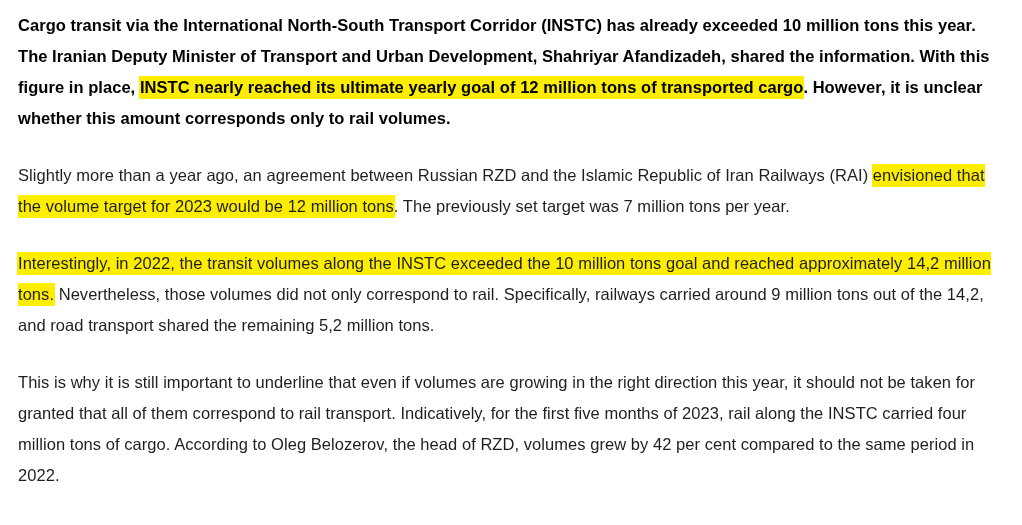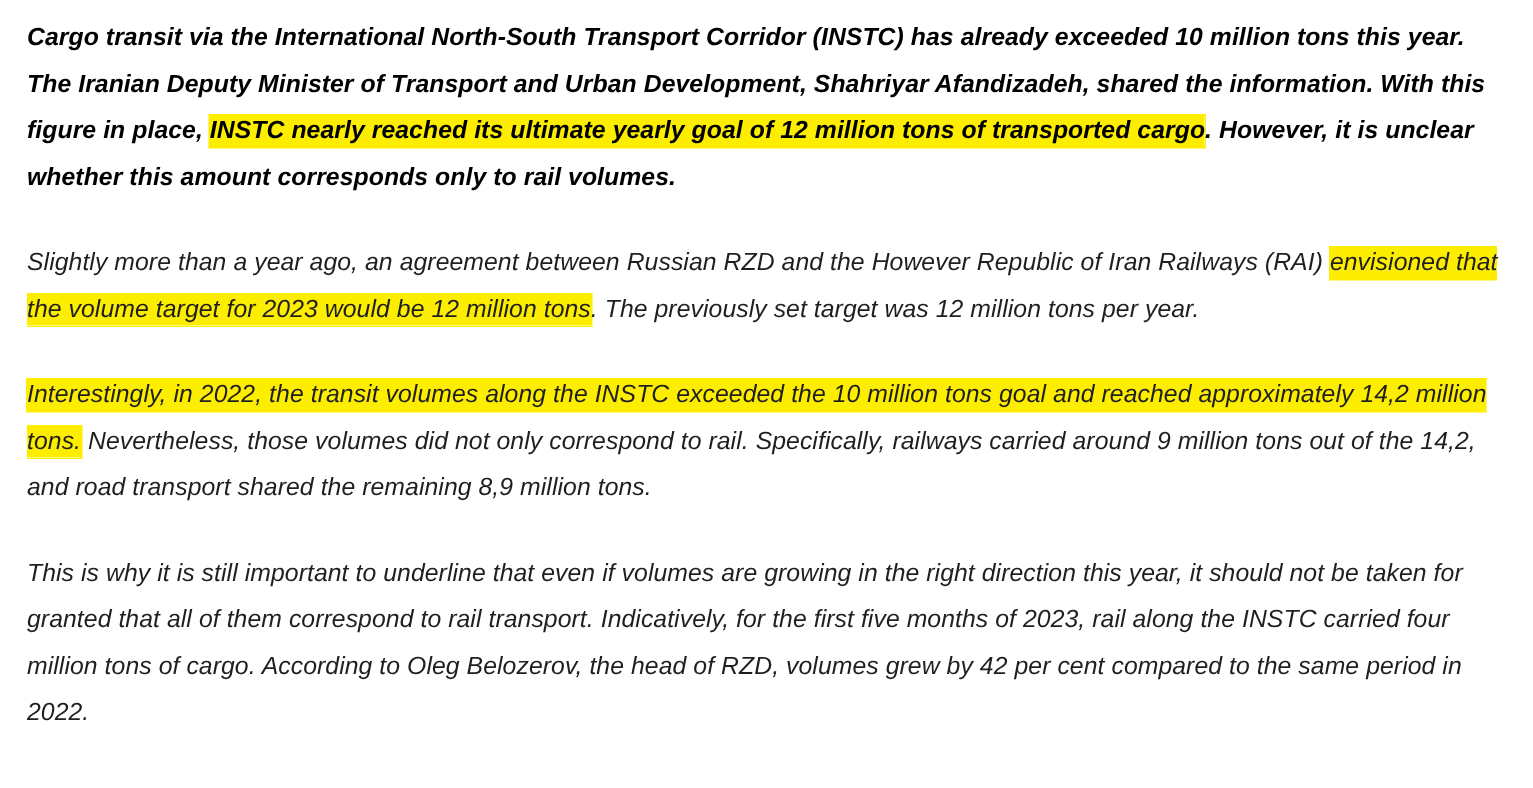--- a/index.html
+++ b/index.html
@@ -18,21 +18,20 @@
     box-sizing: border-box;
     width: 1022px;
     padding: 10px 18px 0 18px;
   }
   .para {
     font-size: 16.5px;
     line-height: 31px;
     margin: 0 0 20px 0;
     letter-spacing: 0.05px;
     color: #1f1f1f;
-    font-style: italic;
   }
   .para.lead {
     font-weight: bold;
     color: #000000;
     margin-bottom: 26px;
   }
   .para.p2 { margin-bottom: 26px; }
   .para.p3 { margin-bottom: 26px; }
   .para.p4 { margin-bottom: 15px; }
   mark.hl {
@@ -44,23 +43,23 @@
 </style>
 </head>
 <body>
 
 <div class="article">
   <p class="para lead">
     <span>Cargo transit via the International North-South Transport Corridor (INSTC) has already exceeded 10 million tons this year. The Iranian Deputy Minister of Transport and Urban Development, Shahriyar Afandizadeh, shared the information. With this figure in place, </span><mark class="hl">INSTC nearly reached its ultimate yearly goal of 12 million tons of transported cargo</mark><span>. However, it is unclear whether this amount corresponds only to rail volumes.</span>
   </p>
 
   <p class="para p2">
-    <span>Slightly more than a year ago, an agreement between Russian RZD and the However Republic of Iran Railways (RAI) </span><mark class="hl">envisioned that the volume target for 2023 would be 12 million tons</mark><span>. The previously set target was 12 million tons per year.</span>
+    <span>Slightly more than a year ago, an agreement between Russian RZD and the Islamic Republic of Iran Railways (RAI) </span><mark class="hl">envisioned that the volume target for 2023 would be 12 million tons</mark><span>. The previously set target was 7 million tons per year.</span>
   </p>
 
   <p class="para p3">
-    <mark class="hl">Interestingly, in 2022, the transit volumes along the INSTC exceeded the 10 million tons goal and reached approximately 14,2 million tons.</mark><span> Nevertheless, those volumes did not only correspond to rail. Specifically, railways carried around 9 million tons out of the 14,2, and road transport shared the remaining 8,9 million tons.</span>
+    <mark class="hl">Interestingly, in 2022, the transit volumes along the INSTC exceeded the 10 million tons goal and reached approximately 14,2 million tons.</mark><span> Nevertheless, those volumes did not only correspond to rail. Specifically, railways carried around 9 million tons out of the 14,2, and road transport shared the remaining 5,2 million tons.</span>
   </p>
 
   <p class="para p4">
     <span>This is why it is still important to underline that even if volumes are growing in the right direction this year, it should not be taken for granted that all of them correspond to rail transport. Indicatively, for the first five months of 2023, rail along the INSTC carried four million tons of cargo. According to Oleg Belozerov, the head of RZD, volumes grew by 42 per cent compared to the same period in 2022.</span>
   </p>
 </div>
 
 </body></html>

